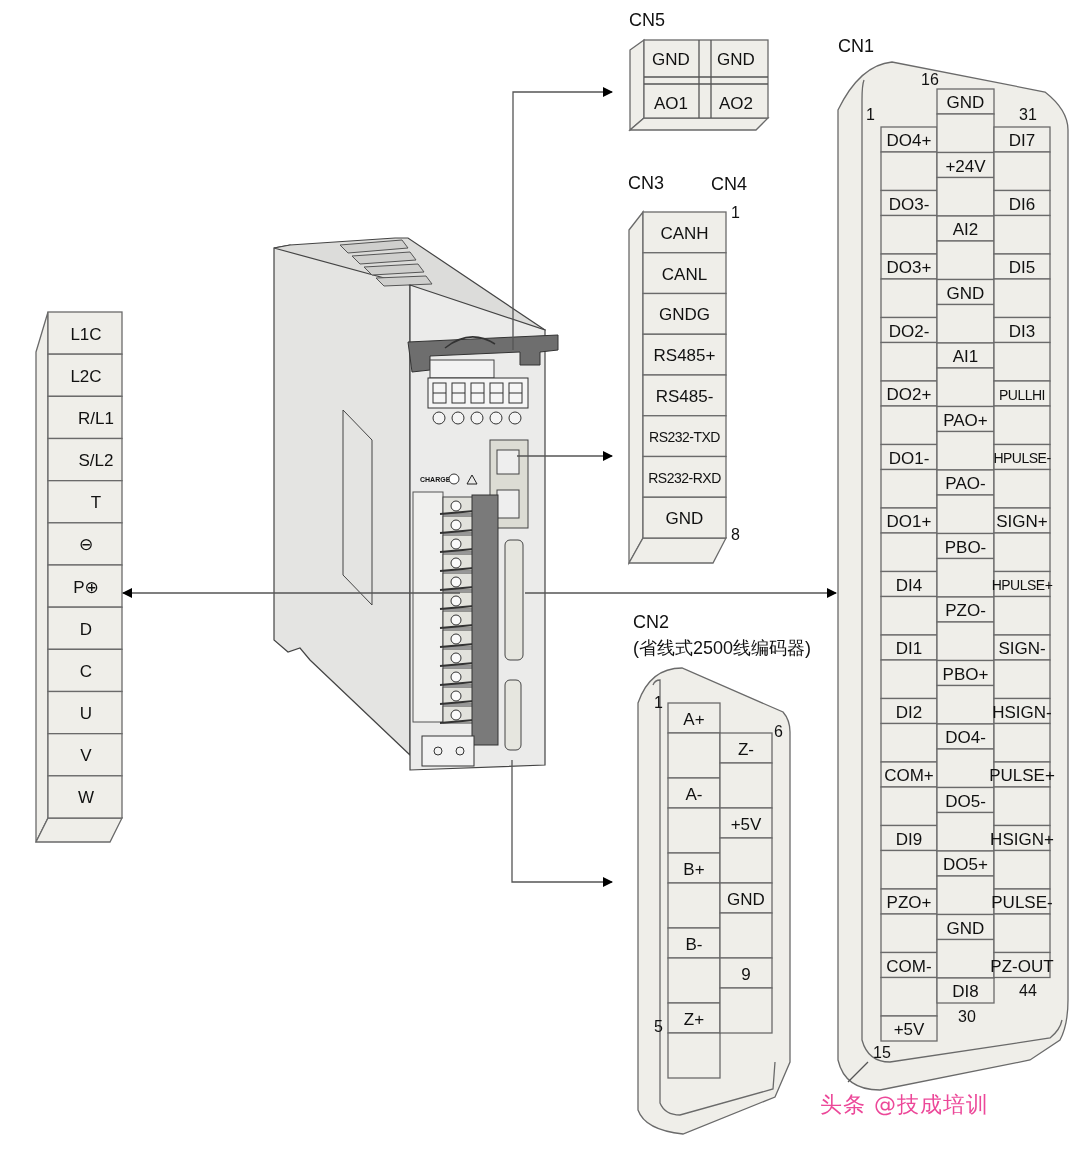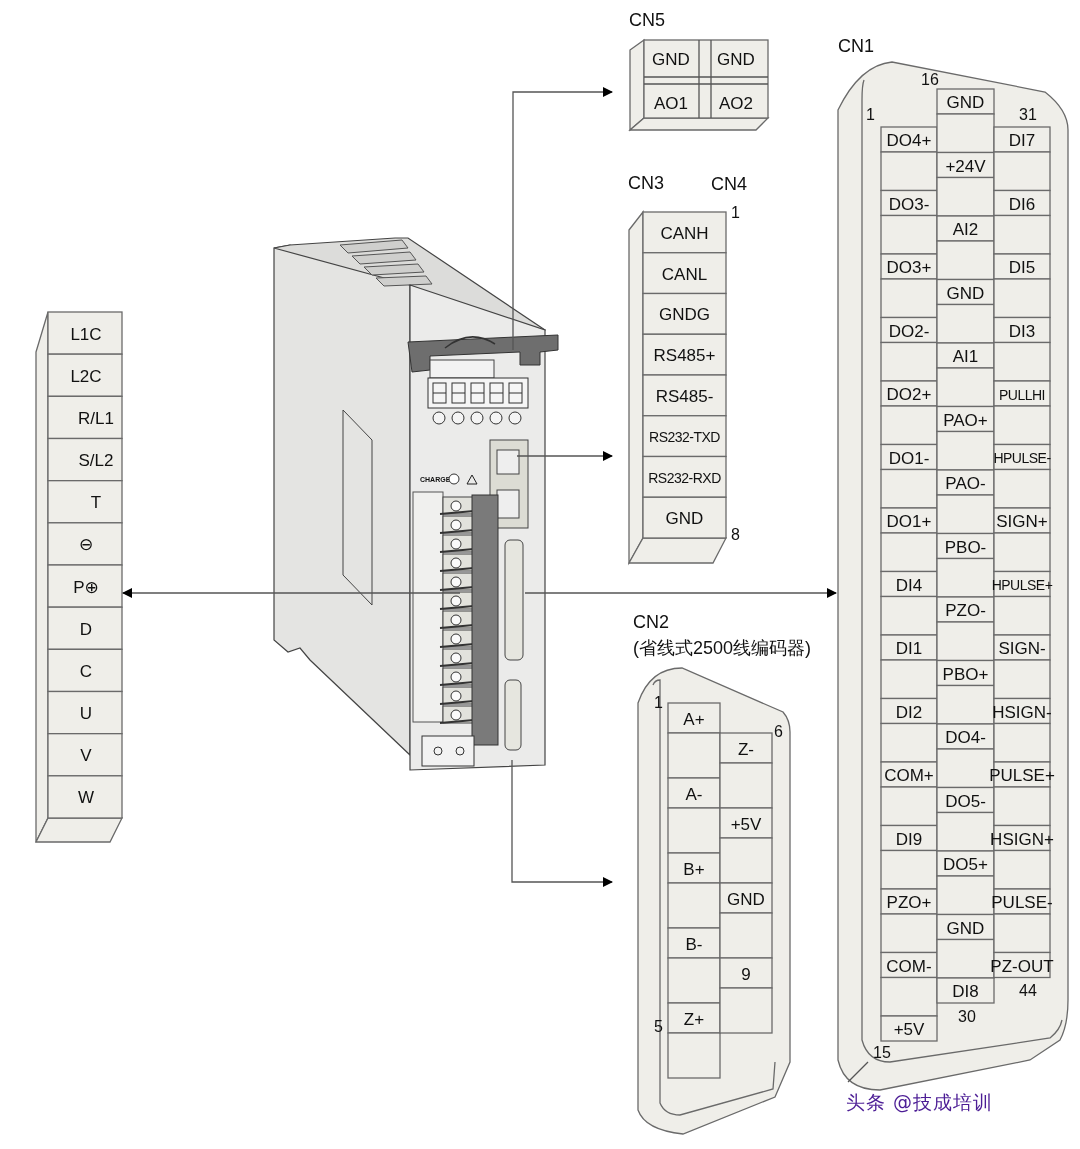--- a/index.html
+++ b/index.html
@@ -7,21 +7,21 @@
          font-family: "Liberation Sans", "DejaVu Sans", sans-serif; }
   svg { position: absolute; left: 0; top: 0; }
   .lbl { font-family: "Liberation Sans", "DejaVu Sans", sans-serif; fill: #111; }
   .title { font-size: 18px; }
   .pin { font-size: 17px; text-anchor: middle; dominant-baseline: central; }
   .pin-s { font-size: 14px; text-anchor: middle; dominant-baseline: central; letter-spacing: -0.5px; }
   .num { font-size: 16px; }
   .cell { fill: #efeee9; stroke: #6a6a6a; stroke-width: 1.3; }
   .face { fill: #efeee9; stroke: #6a6a6a; stroke-width: 1.3; }
   .line { stroke: #555; stroke-width: 1.3; fill: none; }
-  .watermark { position: absolute; left: 846px; top: 1090px; font-size: 19px; color: #4c1d95;
+  .watermark { position: absolute; left: 820px; top: 1090px; font-size: 22px; color: #ec4899;
                font-family: "DejaVu Sans", sans-serif; letter-spacing: 1px; }
 </style>
 </head>
 <body>
 
 <svg id="canvas" width="1080" height="1149" viewBox="0 0 1080 1149">
   <defs>
     <marker id="arrow" markerWidth="10" markerHeight="10" refX="9" refY="5" orient="auto" markerUnits="userSpaceOnUse">
       <path d="M0,0 L10,5 L0,10 z" fill="#000"></path>
     </marker>

